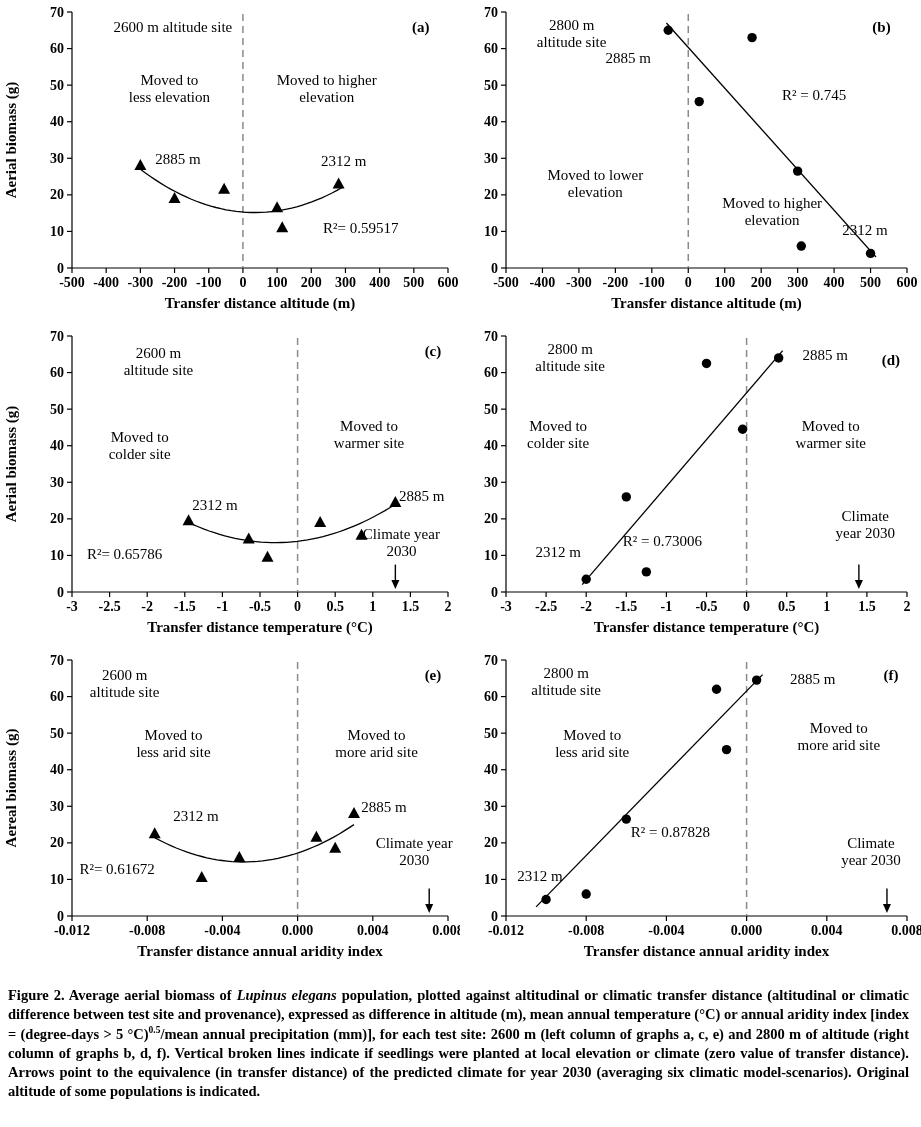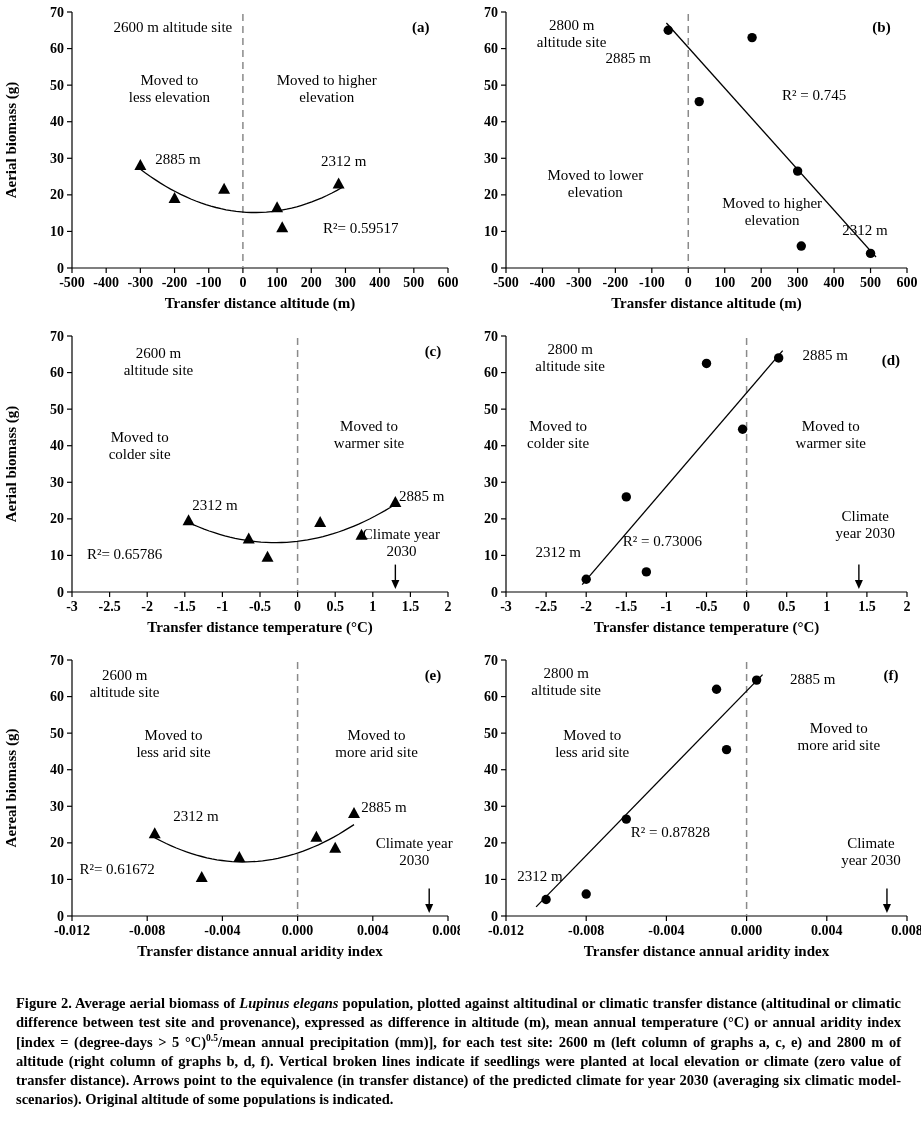--- a/index.html
+++ b/index.html
@@ -16,21 +16,21 @@
   .tick-label { font-size: 14px; font-weight: bold; }
   .ax-label   { font-size: 15px; font-weight: bold; }
   .anno       { font-size: 15px; }
   .anno-bold  { font-size: 15px; font-weight: bold; }
   .fit-line   { fill: none; stroke: #000; stroke-width: 1.3; }
   .zero-line  { stroke: var(--dash-color, #8a8a8a); stroke-width: 1.5; stroke-dasharray: 7 5; fill: none; }
   .marker     { fill: #000; stroke: none; }
   .arrow-line { stroke: #000; stroke-width: 1.4; }
 
   .caption {
-    margin: 8px;
+    margin: 0;
     padding: 14px 12px 0 8px;
     font-size: 14.5px;
     font-weight: bold;
     line-height: 1.31;
     text-align: justify;
   }
   .caption i   { font-style: italic; }
   .caption sup { font-size: 9.5px; }
 </style>
 </head>

